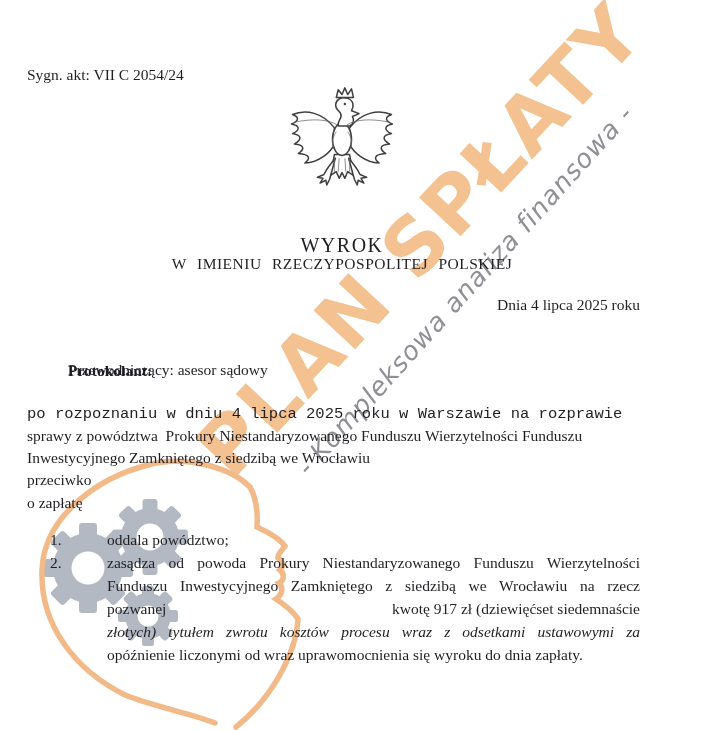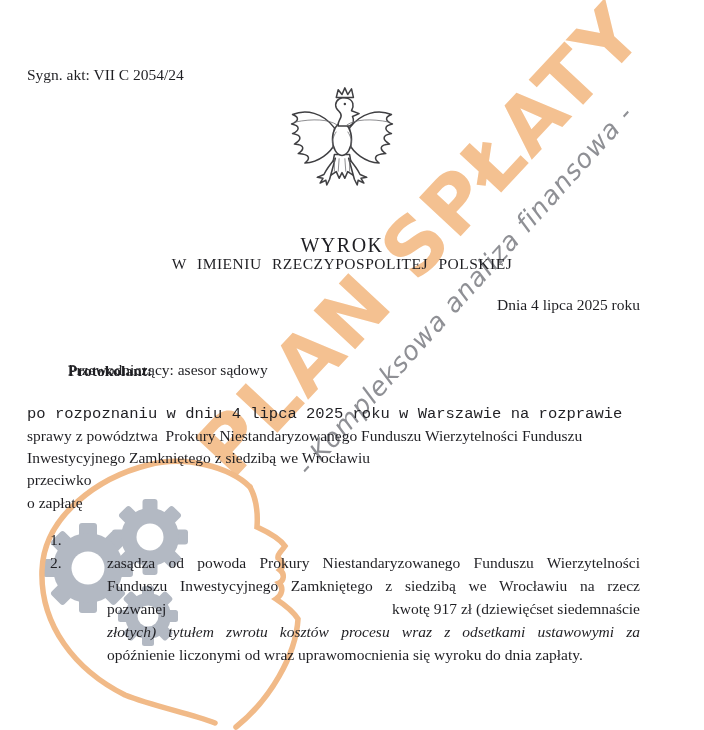--- a/index.html
+++ b/index.html
@@ -125,20 +125,21 @@
 
   <div class="doc-line indent" style="top:361px;">Przewodniczący: asesor sądowy</div>
   <div class="doc-line indent" style="top:362px;font-weight:bold;">Protokolant:</div>
   <div class="doc-line" style="top:405px;font-family:Liberation Mono, monospace;">po rozpoznaniu w dniu 4 lipca 2025 roku w Warszawie na rozprawie</div>
   <div class="doc-line" style="top:427px;">sprawy z powództwa  Prokury Niestandaryzowanego Funduszu Wierzytelności Funduszu</div>
   <div class="doc-line" style="top:449px;">Inwestycyjnego Zamkniętego z siedzibą we Wrocławiu</div>
   <div class="doc-line" style="top:471px;">przeciwko</div>
   <div class="doc-line" style="top:494px;">o zapłatę</div>
 
   <div class="marker" style="top:531px;">1.</div>
+  <div class="item-text" style="top:531px;">oddala powództwo;</div>
 
   <div class="marker" style="top:554px;">2.</div>
   <div class="item-text just" style="top:554px;">zasądza od powoda Prokury Niestandaryzowanego Funduszu Wierzytelności</div>
   <div class="item-text just" style="top:577px;">Funduszu Inwestycyjnego Zamkniętego z siedzibą we Wrocławiu na rzecz</div>
   <div class="item-text split" style="top:600px;">
     <span>pozwanej</span>
     <span>kwotę 917 zł (dziewięćset siedemnaście</span>
   </div>
   <div class="item-text just" style="top:623px;font-style:italic;">złotych) tytułem zwrotu kosztów procesu wraz z odsetkami ustawowymi za</div>
   <div class="item-text" style="top:646px;">opóźnienie liczonymi od wraz uprawomocnienia się wyroku do dnia zapłaty.</div>

